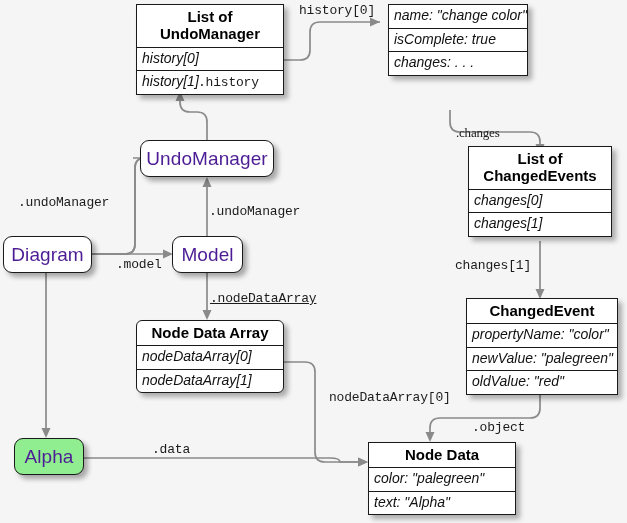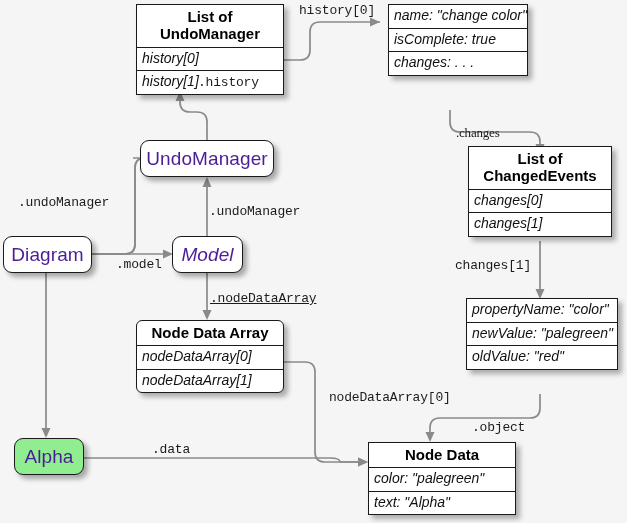--- a/index.html
+++ b/index.html
@@ -144,20 +144,21 @@
   <div class="table" style="left:468px; top:146px; width:144px;">
     <div class="thead">
       <div>List of</div>
       <div>ChangedEvents</div>
     </div>
     <div class="trow">changes[0]</div>
     <div class="trow last">changes[1]</div>
   </div>
 
   <div class="table" style="left:466px; top:298px; width:152px;">
+    <div class="thead">ChangedEvent</div>
     <div class="trow">propertyName: "color"</div>
     <div class="trow">newValue: "palegreen"</div>
     <div class="trow last">oldValue: "red"</div>
   </div>
 
   <div class="table" style="left:136px; top:320px; width:148px;border-radius:6px;">
     <div class="thead">Node Data Array</div>
     <div class="trow">nodeDataArray[0]</div>
     <div class="trow last">nodeDataArray[1]</div>
   </div>
@@ -169,21 +170,21 @@
   </div>
 
   <div class="rnode" style="left:140px; top:140px; width:134px; height:37px;">
     <span>UndoManager</span>
   </div>
 
   <div class="rnode" style="left:3px; top:236px; width:89px; height:37px;">
     <span>Diagram</span>
   </div>
 
-  <div class="rnode" style="left:172px; top:236px; width:71px; height:37px;font-style:italic;">
+  <div class="rnode" style="left:172px; top:236px; width:71px; height:37px;">
     <span>Model</span>
   </div>
 
   <div class="rnode green" style="left:14px; top:438px; width:70px; height:37px;">
     <span>Alpha</span>
   </div>
 
   <div class="lbl" style="left:299px; top:3px;">history[0]</div>
 
   <div class="lbl" style="left:198px; top:75px;">.history</div>

